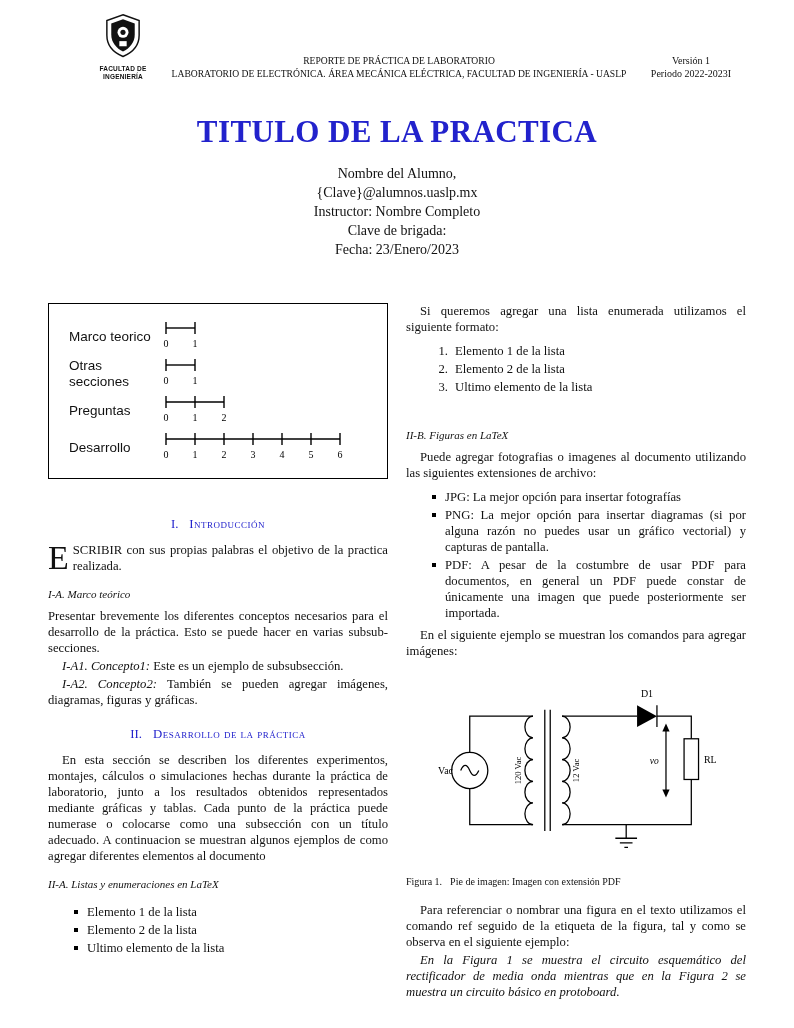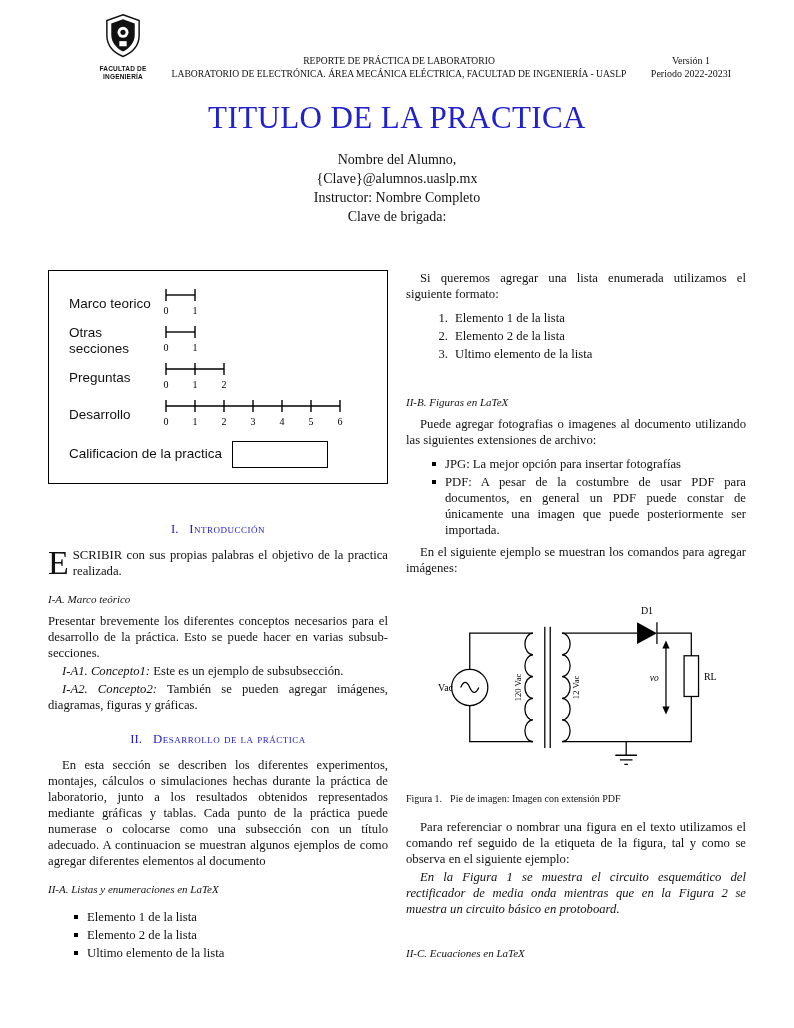--- a/index.html
+++ b/index.html
@@ -10,22 +10,22 @@
 
   
   .hdr { display:flex; align-items:flex-end; }
   .logo-block { width:78px; margin-left:36px; text-align:center; flex:none; }
   .logo-caption { font-family:"Liberation Sans",sans-serif; font-weight:bold; font-size:6.5px;
                   line-height:7.5px; letter-spacing:.2px; margin-top:1px; }
   .hdr-center { flex:1; text-align:center; font-size:9.6px; line-height:13px; padding-top:12px; }
   .hdr-right { flex:none; width:110px; text-align:center; font-size:10px; line-height:13px; padding-top:12px; }
 
   
-  .doc-title { text-align:center; color:var(--accent); font-size:31px; font-weight:400;
-               letter-spacing:.4px; margin-top:20px; }
+  .doc-title { text-align:center; color:var(--accent); font-size:31px; font-weight:700;
+               letter-spacing:.4px; margin-top:34px; }
   .authors { text-align:center; font-size:14px; line-height:19px; margin-top:14px; }
 
   
   .columns { display:flex; gap:18px; margin-top:44px; height:742px; }
   .col { flex:1; min-width:0; display:flex; flex-direction:column; font-size:12.7px; line-height:16px; text-align:justify; }
 
   p.indent { text-indent:14px; }
   .par { margin-bottom:2px; }
 
   
@@ -92,20 +92,21 @@
       <div>Periodo 2022-2023I</div>
     </div>
   </div>
 
   <h1 class="doc-title">TITULO DE LA PRACTICA</h1>
   <div class="authors">
     <div>Nombre del Alumno,</div>
     <div>{Clave}@alumnos.uaslp.mx</div>
     <div>Instructor: Nombre Completo</div>
     <div>Clave de brigada:</div>
+    <div>Fecha: 23/Enero/2023</div>
   </div>
 
   <div class="columns">
 
     <div class="col">
 
       <div class="rubric-box">
         <div class="rubric-row">
           <span class="rubric-label">Marco teorico</span>
           <span><svg width="41" height="32">
@@ -150,24 +151,20 @@
                 <text x="63" y="28" font-size="10" text-anchor="middle" fill="#000" font-family="Liberation Sans, sans-serif">2</text>
                 <line x1="92" y1="3" x2="92" y2="15" stroke="#000" stroke-width="1.4"></line>
                 <text x="92" y="28" font-size="10" text-anchor="middle" fill="#000" font-family="Liberation Sans, sans-serif">3</text>
                 <line x1="121" y1="3" x2="121" y2="15" stroke="#000" stroke-width="1.4"></line>
                 <text x="121" y="28" font-size="10" text-anchor="middle" fill="#000" font-family="Liberation Sans, sans-serif">4</text>
                 <line x1="150" y1="3" x2="150" y2="15" stroke="#000" stroke-width="1.4"></line>
                 <text x="150" y="28" font-size="10" text-anchor="middle" fill="#000" font-family="Liberation Sans, sans-serif">5</text>
                 <line x1="179" y1="3" x2="179" y2="15" stroke="#000" stroke-width="1.4"></line>
                 <text x="179" y="28" font-size="10" text-anchor="middle" fill="#000" font-family="Liberation Sans, sans-serif">6</text>
               </svg></span>
-        </div>
-        <div class="rubric-grade-row">
-          <span>Calificacion de la practica</span>
-          <span class="grade-box"></span>
         </div>
       </div>
 
       <h2 class="section-heading">
         <span class="secnum">I.</span><span class="sectext">Introducción</span>
       </h2>
 
       <p class="par">
         <span class="dropcap">E</span><span>SCRIBIR con sus propias palabras el objetivo de la practica realizada.</span>
       </p>
@@ -218,20 +215,21 @@
             <span class="n">3.</span>
             <span>Ultimo elemento de la lista</span>
           </li>
       </ol>
 
       <h3 class="subsection spaced">II-B.   Figuras en LaTeX</h3>
       <p class="par indent">Puede agregar fotografias o imagenes al documento utilizando las siguientes extensiones de archivo:</p>
 
       <ul class="blist">
         <li>JPG: La mejor opción para insertar fotografías</li>
+        <li>PNG: La mejor opción para insertar diagramas (si por alguna razón no puedes usar un gráfico vectorial) y capturas de pantalla.</li>
         <li>PDF: A pesar de la costumbre de usar PDF para documentos, en general un PDF puede constar de únicamente una imagen que puede posteriormente ser importada.</li>
       </ul>
 
       <p class="par indent">En el siguiente ejemplo se muestran los comandos para agregar imágenes:</p>
 
       <div class="fig-wrap">
         <svg viewBox="0 0 345 198" width="312" height="180">
           <g stroke="#000" stroke-width="1.4" fill="none">
 
             <circle cx="55" cy="105" r="20"></circle>

